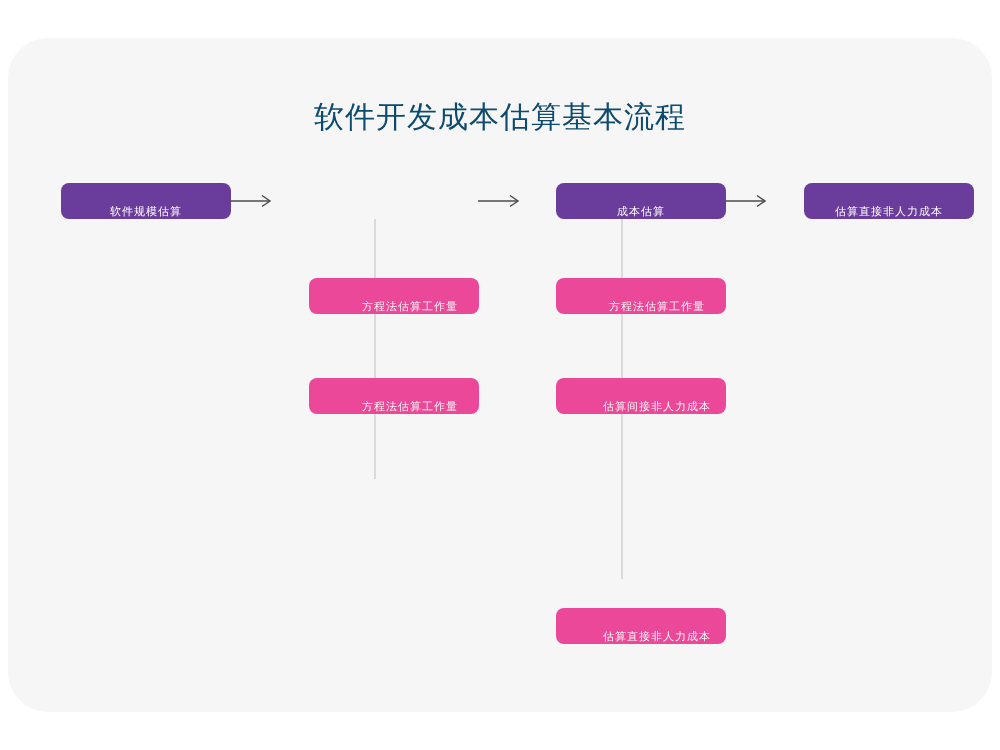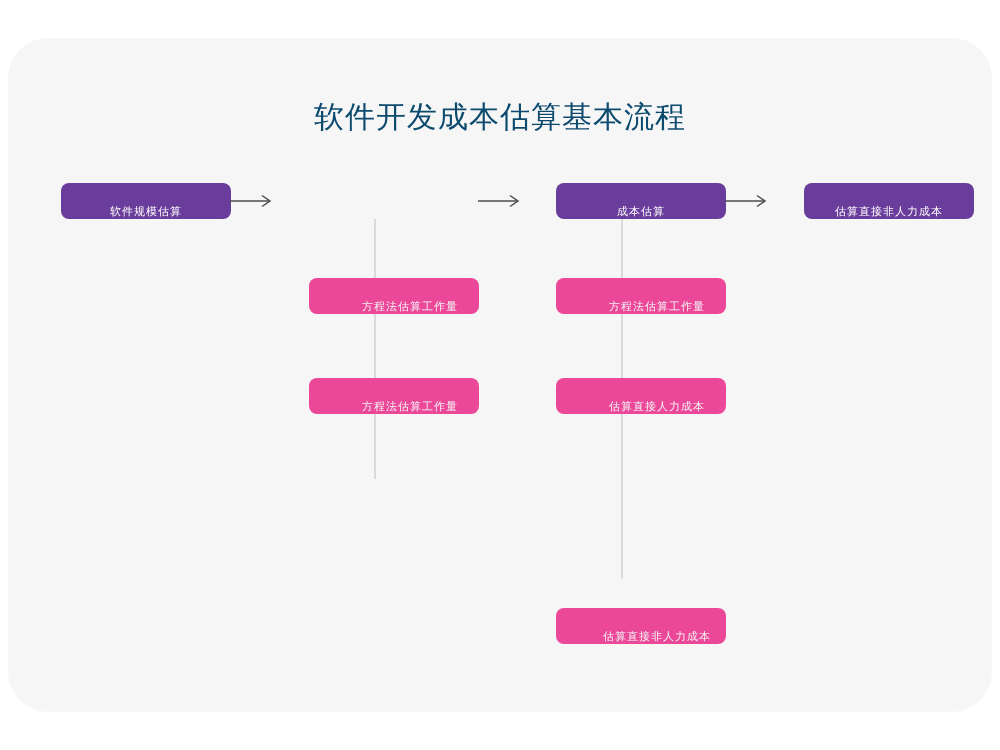--- a/index.html
+++ b/index.html
@@ -131,18 +131,18 @@
     <span>方程法估算工作量</span>
   </div>
   <div class="node sub col-work row-2">
     <span>方程法估算工作量</span>
   </div>
 
   <div class="node sub col-cost row-1">
     <span>方程法估算工作量</span>
   </div>
   <div class="node sub col-cost row-2">
-    <span>估算直接人力成本</span>
+    <span>估算间接非人力成本</span>
   </div>
   <div class="node sub col-cost row-4">
     <span>估算直接非人力成本</span>
   </div>
 </div>
 
 </body></html>

